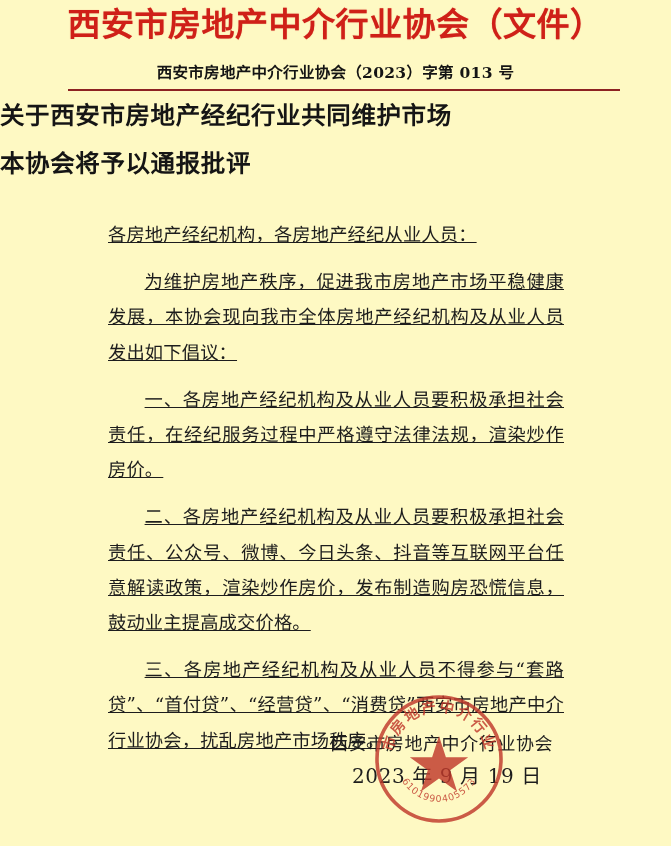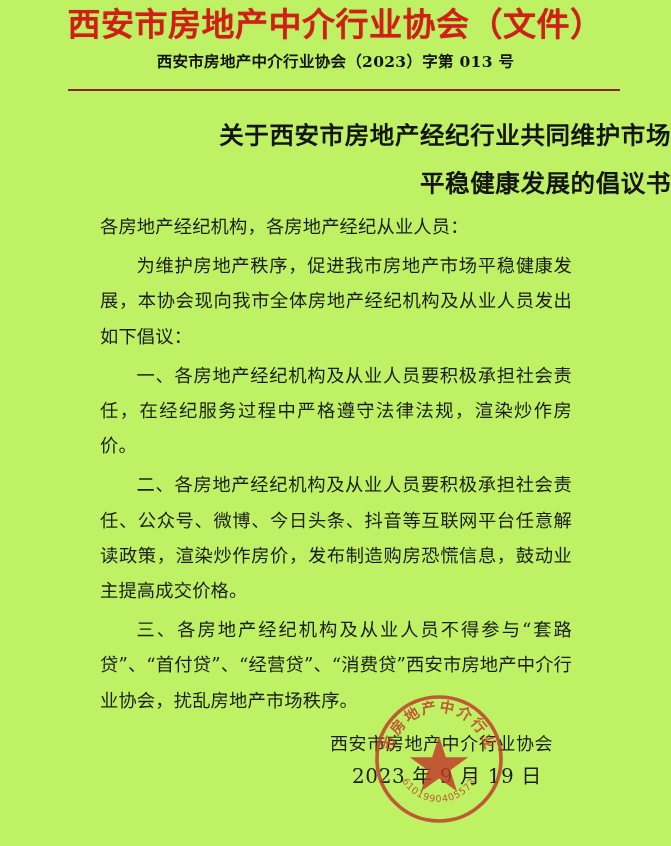--- a/index.html
+++ b/index.html
@@ -15,65 +15,65 @@
     font-family: "DejaVu Serif", "Liberation Serif", serif;
     color: #1a1a1a;
   }
 
   .page {
     position: absolute;
     left: 0;
     top: 0;
     width: 671px;
     height: 846px;
-    background: #bef264;
+    background: #fef9c3;
   }
 
   
   .doc-header {
     position: absolute;
     left: 0;
     top: 6px;
     width: 671px;
     text-align: center;
   }
   .org-title {
     font-size: 33px;
     font-weight: bold;
     letter-spacing: 0.5px;
     color: #cf2018;
     line-height: 1.18;
     white-space: nowrap;
     text-shadow: 0 0 1px rgba(207,32,24,0.45);
   }
   .doc-number {
-    margin-top: 4px;
+    margin-top: 15px;
     font-size: 15.5px;
     font-weight: bold;
     color: #141414;
     letter-spacing: 0.3px;
     white-space: nowrap;
   }
 
   .header-rule {
     position: absolute;
     left: 68px;
     top: 89px;
     width: 552px;
     height: 2px;
     background: #8d2222;
   }
 
   
   .doc-title {
     position: absolute;
     left: 0;
-    top: 112px;
+    top: 92px;
     width: 671px;
-    text-align: right;
+    text-align: left;
   }
   .doc-title .t-line {
     font-size: 24.5px;
     font-weight: bold;
     color: #151515;
     line-height: 1.95;
     letter-spacing: 0.6px;
     white-space: nowrap;
   }
 
@@ -84,21 +84,22 @@
     top: 205px;
     width: 480px;
   }
   .para {
     font-size: 18.3px;
     line-height: 35.2px;
     letter-spacing: 0.15px;
     text-align: justify;
     text-justify: inter-character;
     color: #1d1d1d;
-    margin: 4px;
+    margin: 12px;
+    text-decoration: underline;
   }
   .para.indent {
     text-indent: 2em;
   }
 
   
   .signature {
     position: absolute;
     left: 330px;
     top: 728px;
@@ -144,21 +145,21 @@
 
   <div class="doc-header">
     <div class="org-title">西安市房地产中介行业协会（文件）</div>
     <div class="doc-number">西安市房地产中介行业协会（2023）字第 013 号</div>
   </div>
 
   <div class="header-rule"></div>
 
   <div class="doc-title">
     <div class="t-line">关于西安市房地产经纪行业共同维护市场</div>
-    <div class="t-line">平稳健康发展的倡议书</div>
+    <div class="t-line">本协会将予以通报批评</div>
   </div>
 
   <div class="doc-body">
     <p class="para">各房地产经纪机构，各房地产经纪从业人员：</p>
     <p class="para indent">为维护房地产秩序，促进我市房地产市场平稳健康发展，本协会现向我市全体房地产经纪机构及从业人员发出如下倡议：</p>
     <p class="para indent">一、各房地产经纪机构及从业人员要积极承担社会责任，在经纪服务过程中严格遵守法律法规，渲染炒作房价。</p>
     <p class="para indent">二、各房地产经纪机构及从业人员要积极承担社会责任、公众号、微博、今日头条、抖音等互联网平台任意解读政策，渲染炒作房价，发布制造购房恐慌信息，鼓动业主提高成交价格。</p>
     <p class="para indent">三、各房地产经纪机构及从业人员不得参与“套路贷”、“首付贷”、“经营贷”、“消费贷”西安市房地产中介行业协会，扰乱房地产市场秩序。</p>
   </div>
 

